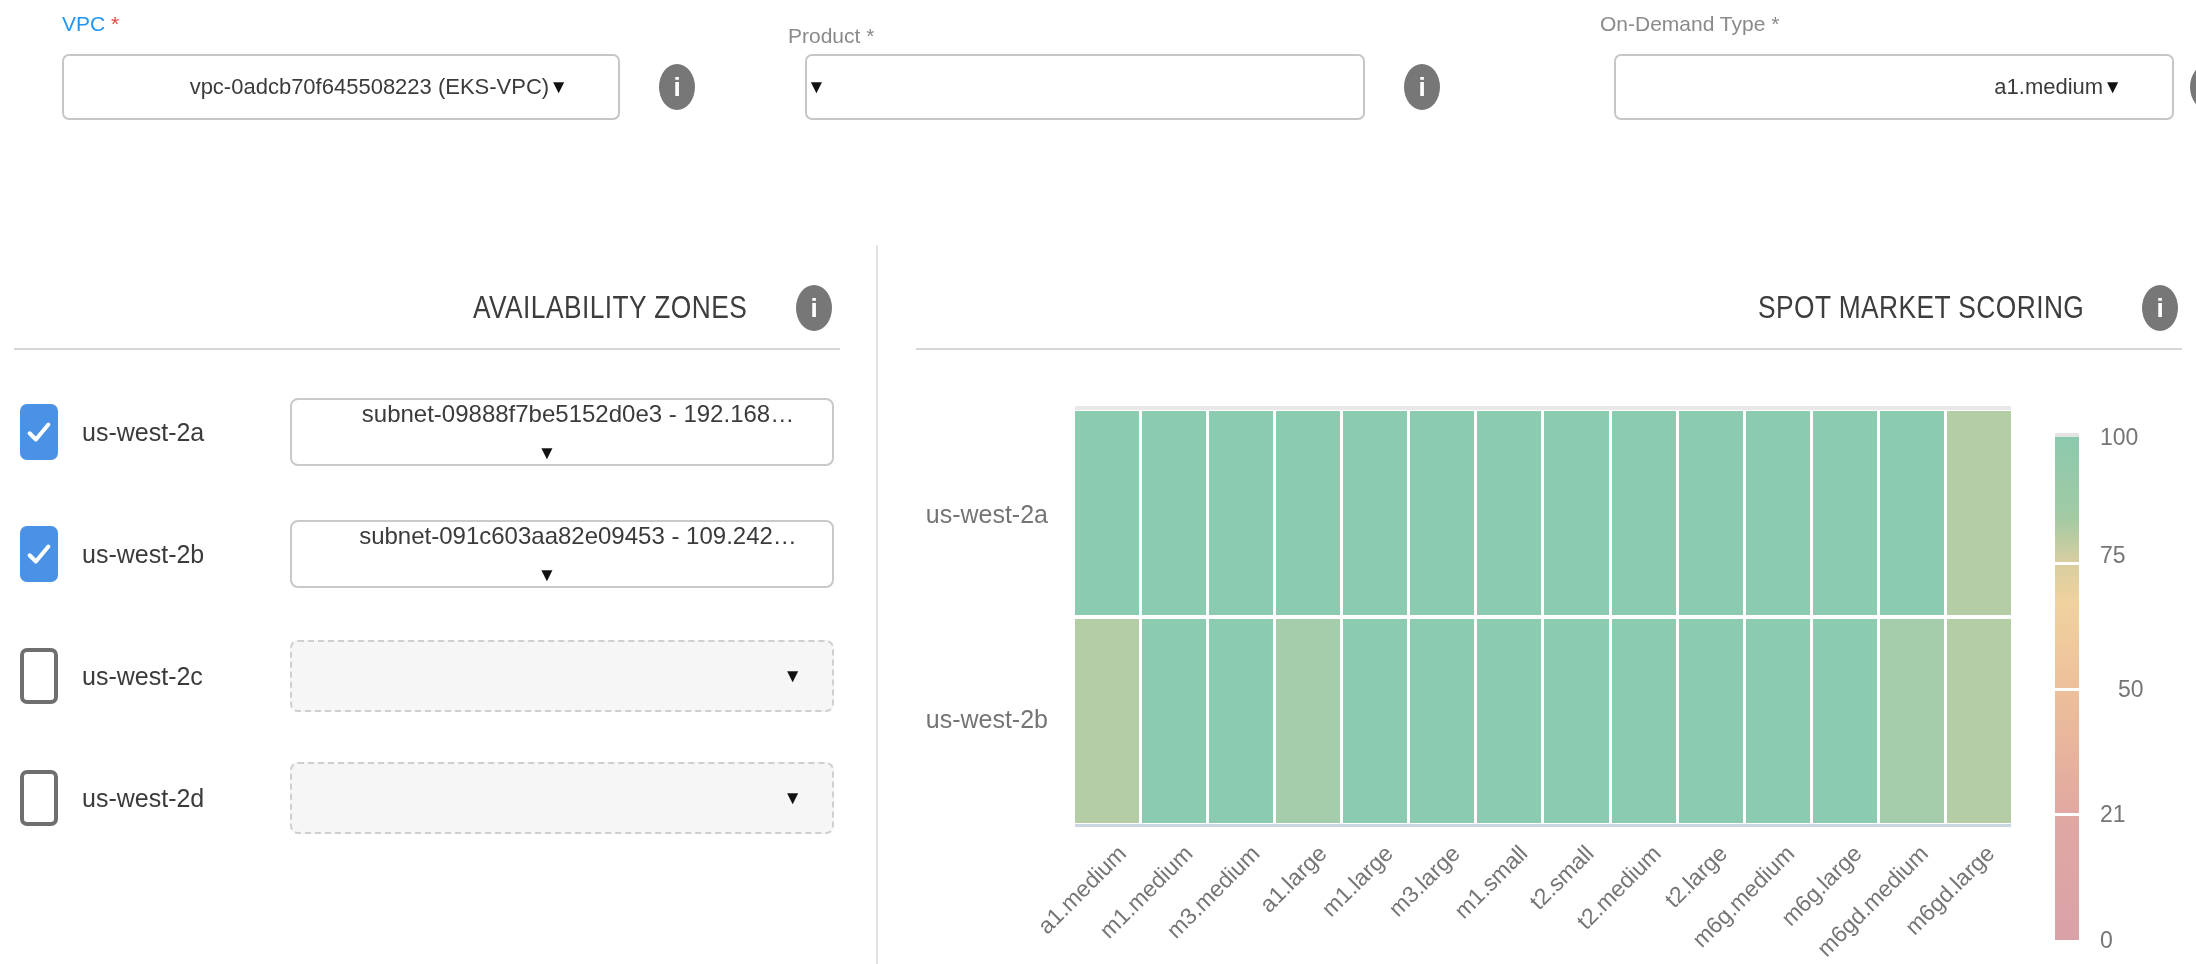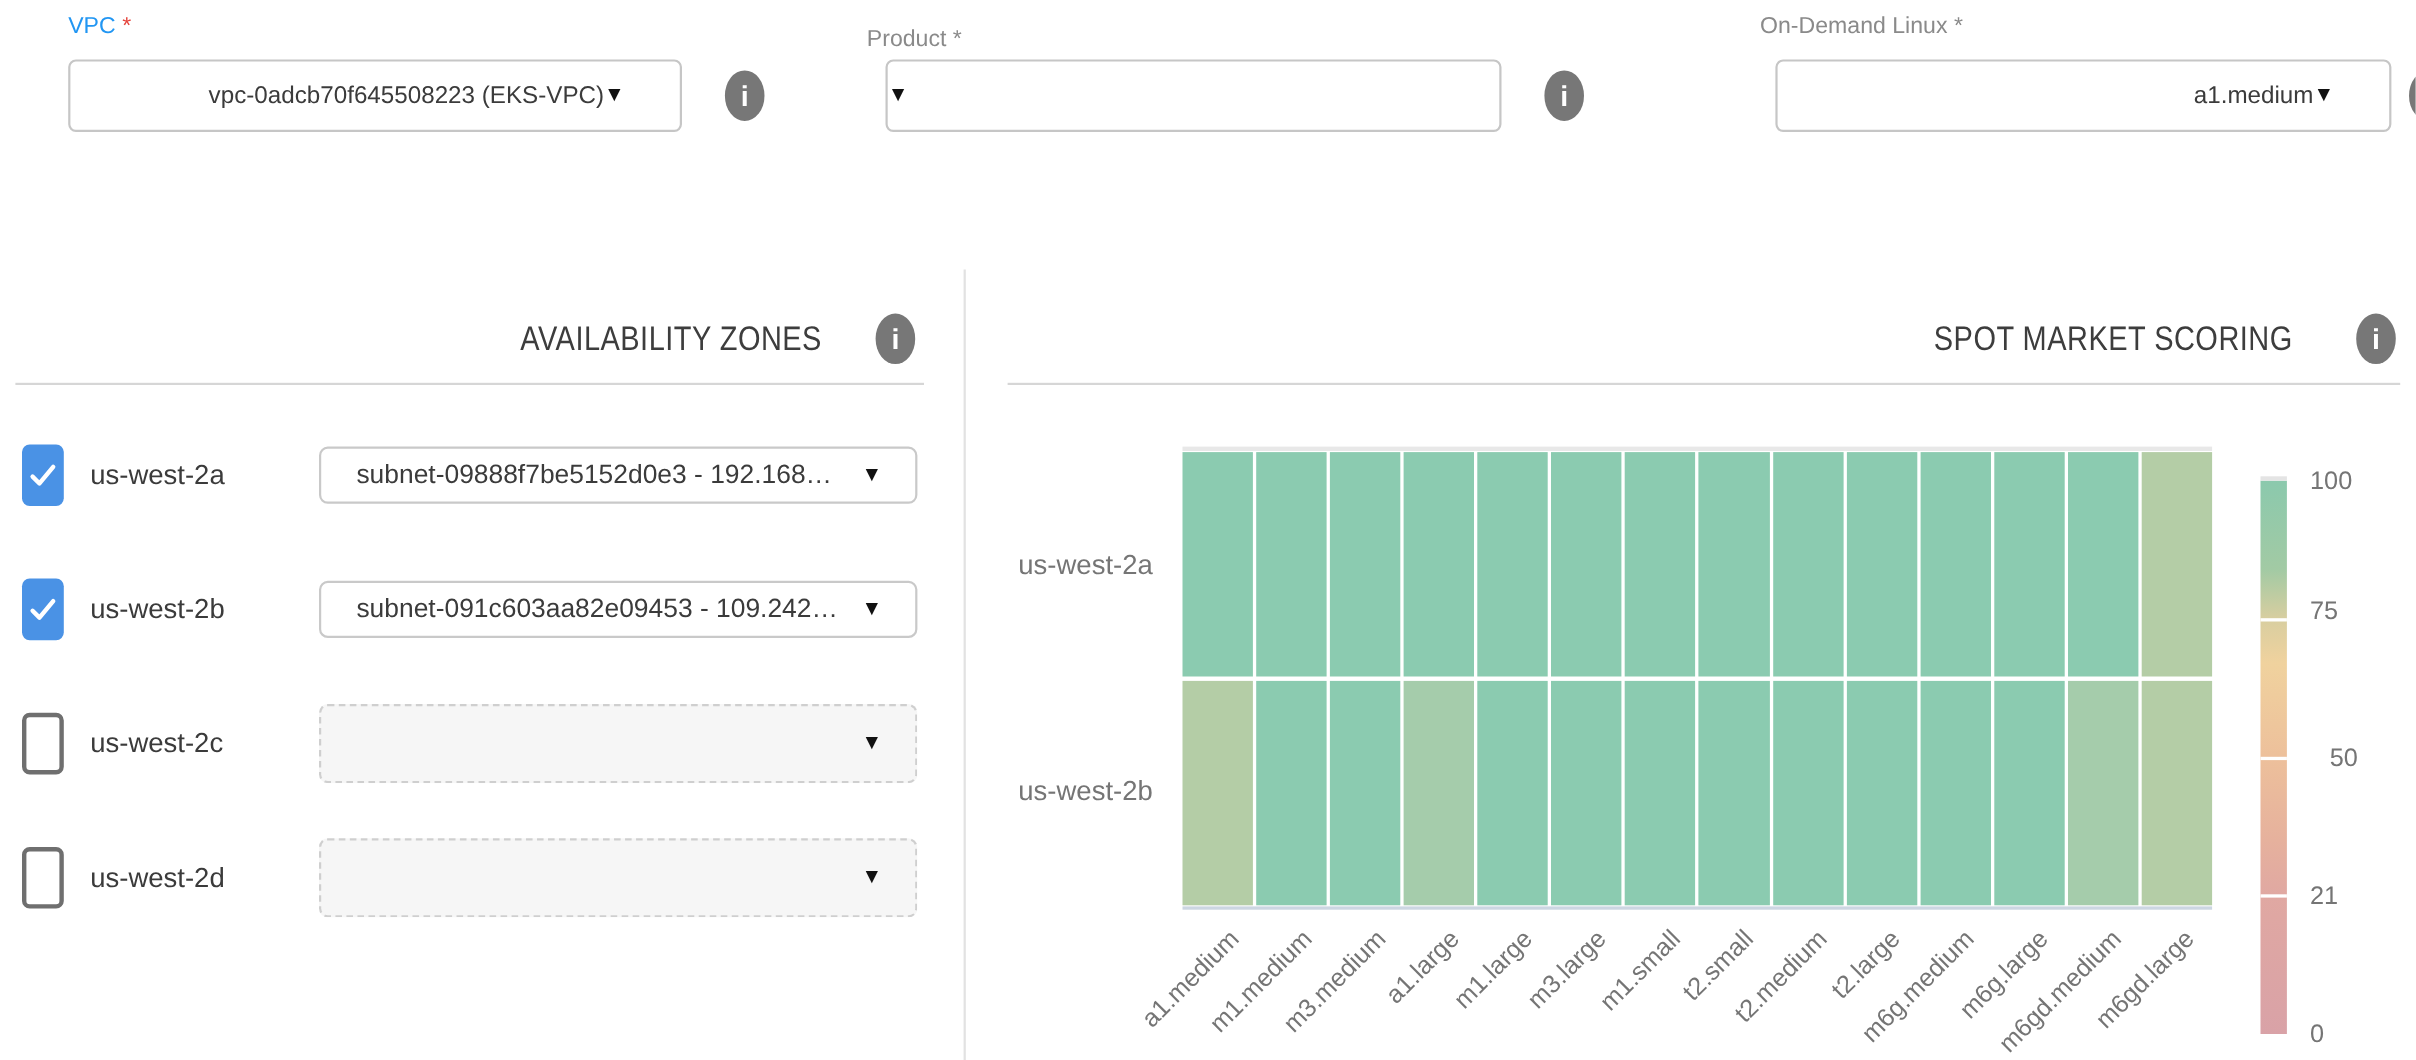--- a/index.html
+++ b/index.html
@@ -32,21 +32,21 @@
   #az-rows{position:absolute;left:14px;top:396px;width:826px;}
   .az-row{position:relative;height:72px;margin-bottom:50px;display:flex;align-items:center;}
   .cb{width:38px;height:56px;border-radius:7px;margin-left:6px;box-sizing:border-box;
       display:flex;align-items:center;justify-content:center;flex:0 0 auto;cursor:pointer;}
   .cb.checked{background:#4a92e5;}
   .cb.unchecked{background:#fff;border:4px solid #6f6f6f;}
   .cb svg{width:30px;height:30px;}
   .zone{font-size:25px;color:#3b3b3b;margin-left:24px;}
   .subnet-select{position:absolute;left:276px;top:50%;transform:translateY(-50%);
       width:544px;box-sizing:border-box;display:flex;align-items:center;cursor:pointer;}
-  .subnet-select.filled{height:52px;border:2px solid #c9c9c9;border-radius:8px;background:#fff;}
+  .subnet-select.filled{height:68px;border:2px solid #c9c9c9;border-radius:8px;background:#fff;flex-direction:column;}
   .subnet-select.empty{height:72px;border:2px dashed #cfcfcf;border-radius:8px;background:#f6f6f6;}
   .subnet-select .sel-text{font-size:24px;color:#3b3b3b;padding-left:32px;white-space:nowrap;flex:1;}
   .subnet-select .caret{font-size:19px;color:#111;margin-right:30px;}
 
   
   .hm-cap{position:absolute;left:1075px;top:406px;width:936px;height:4px;background:#e8e8e8;}
   #hm-grid{position:absolute;left:1075px;top:411px;width:936px;height:412px;
            display:grid;grid-template-columns:repeat(14,1fr);grid-template-rows:1fr 1fr;
            column-gap:3px;row-gap:4px;}
   .hm-cell{width:100%;height:100%;}
@@ -85,21 +85,21 @@
     <span>*</span>
   </div>
   <div class="select-box" style="left:763px;top:54px;width:560px;">
     <span class="caret">▼</span>
   </div>
   <div class="info-icon" style="left:1362px;top:64px;">
     <span>i</span>
   </div>
 
   <div class="abs field-label" style="left:1558px;top:12px;">
-    <span>On-Demand Linux</span>
+    <span>On-Demand Type</span>
     <span>*</span>
   </div>
   <div class="select-box" style="left:1572px;top:54px;width:560px;">
     <span class="sel-text">a1.medium</span>
     <span class="caret">▼</span>
   </div>
   <div class="info-icon" style="left:2148px;top:64px;">
     <span>i</span>
   </div>
 </div>

